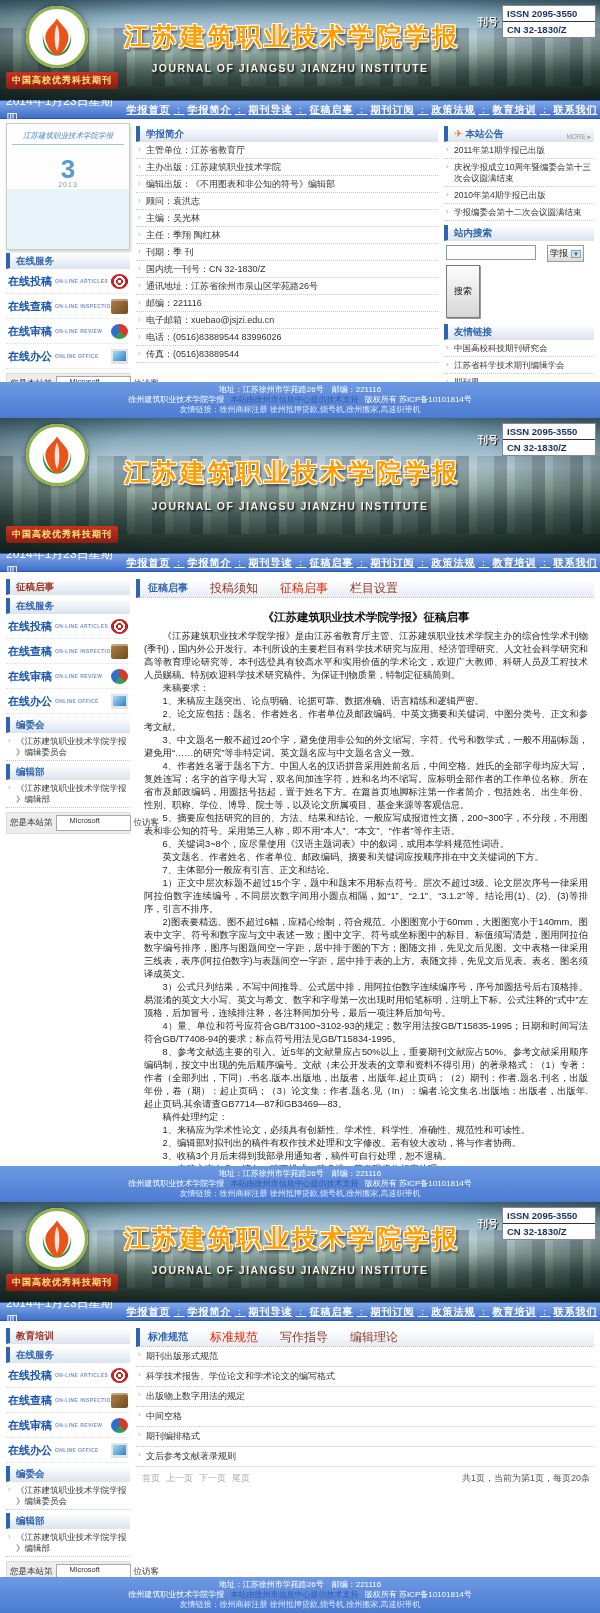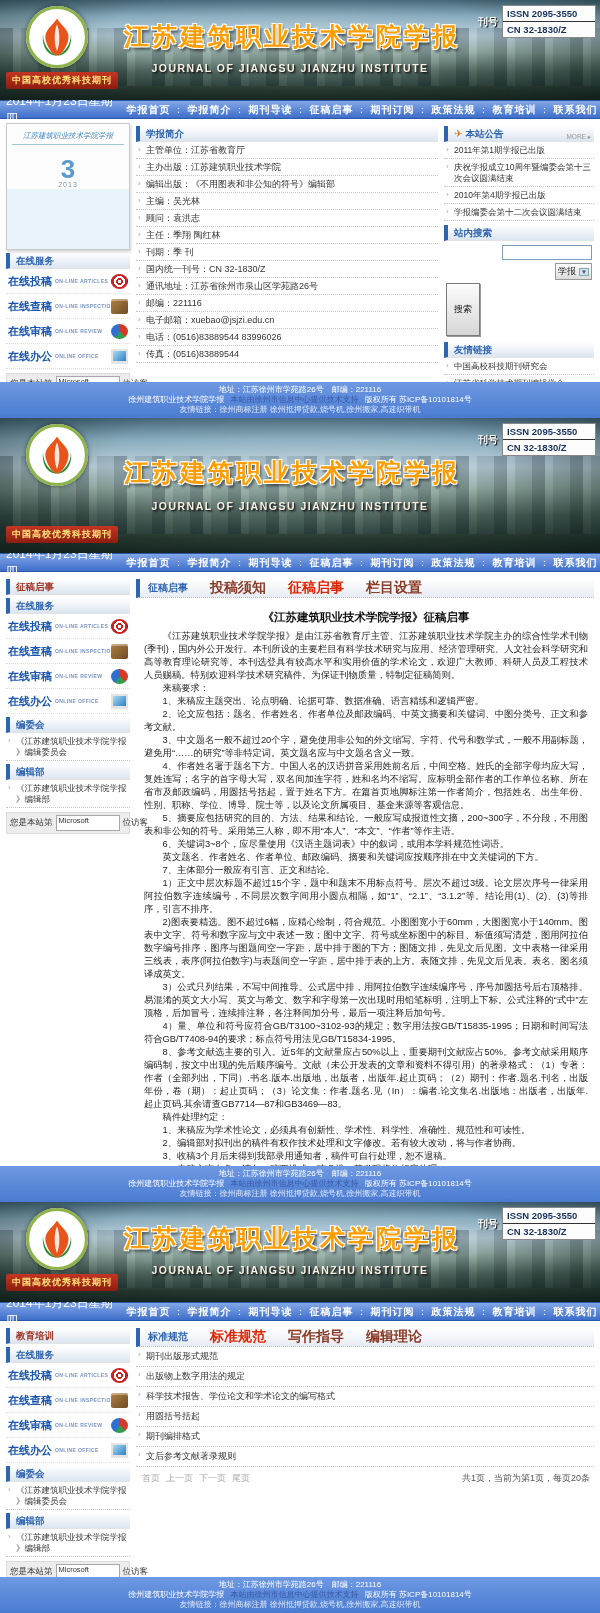--- a/index.html
+++ b/index.html
@@ -27,21 +27,21 @@
   .kanhao-label{color:#fff;font-size:10px;font-weight:bold;margin:10px 4px 0 0;text-shadow:1px 1px 1px #000;}
   .kanhao-box{background:#fdfdfd;border:1px solid #888;width:92px;}
   .kanhao-box div{font-size:9.5px;font-weight:bold;color:#16305e;padding:2px 4px;white-space:nowrap;}
   .kanhao-box div:first-child{border-bottom:1px solid #333;}
 
   
   .navbar{height:17px;background:linear-gradient(#82a7e8,#3e6eca);border-top:1px solid #2c58aa;border-bottom:1px solid #2c58aa;
     display:flex;align-items:center;color:#fff;}
   .nav-date{width:118px;padding-left:6px;font-size:12px;flex:none;}
   .nav-menu{flex:1;text-align:center;font-size:10px;font-weight:bold;letter-spacing:1px;white-space:nowrap;}
-  .nav-item{cursor:pointer;}
+  .nav-item{cursor:pointer;text-decoration:underline;}
   .nav-item + .nav-item::before{content:"：";font-weight:normal;color:#e8f0ff;margin:0 3px;}
 
   
   .content{display:flex;gap:6px;padding:4px 6px 0 6px;align-items:flex-start;}
   .col-left{width:124px;flex:none;}
   .col-mid{flex:1;min-width:0;}
   .col-right{width:150px;flex:none;}
   .col-main{flex:1;min-width:0;}
 
   .box-hd{height:15px;line-height:15px;background:linear-gradient(#ffffff,#dce5f0);border-left:4px solid #2e64b0;
@@ -69,36 +69,36 @@
   .svc-en{color:#7a93c4;font-size:5px;font-weight:bold;margin-left:3px;letter-spacing:.4px;flex:1;white-space:nowrap;overflow:hidden;}
   .svc-icon{width:17px;height:15px;flex:none;}
   .dartboard-icon{border-radius:50%;background:radial-gradient(circle,#fff 0 1.5px,#c22 1.5px 3.5px,#fff 3.5px 5.5px,#c22 5.5px 8px,#71100a 8px);}
   .briefcase-icon{border-radius:2px;background:linear-gradient(135deg,#b08046,#6e4c22);box-shadow:inset 0 2px 0 rgba(255,255,255,.35);}
   .pie-chart-icon{border-radius:50%;background:conic-gradient(#d43a2a 0 130deg,#2e9e4f 130deg 215deg,#2f6fd0 215deg 360deg);}
   .monitor-icon{border:2px solid #e4e4e4;border-bottom-width:3px;background:linear-gradient(135deg,#aadcf5,#2b80c2);box-sizing:border-box;}
 
   
   .visitor{background:#ededed;border:1px solid #dcdcdc;font-size:8.5px;color:#333;display:flex;align-items:center;gap:3px;
     padding:2px 3px;margin-top:4px;white-space:nowrap;}
-  .broken-img{background:#fff;border:1px solid #a8a8a8;font-size:7.5px;color:#333;padding:0 8px 5px 2px;min-width:52px;}
-
-  
-  .search-row{display:flex;gap:3px;padding:4px 2px 2px 2px;align-items:flex-end;flex-direction:column;}
+  .broken-img{background:#fff;border:1px solid #a8a8a8;font-size:7.5px;color:#333;padding:0 8px 5px 13px;min-width:52px;}
+
+  
+  .search-row{display:flex;gap:11px;padding:4px 2px 2px 2px;align-items:flex-start;}
   .search-input{width:84px;height:13px;border:1px solid #7f9db9;font-size:9px;padding:0 2px;}
   .search-select{border:1px solid #9a9a9a;background:linear-gradient(#fff,#dcdcdc);font-size:9px;color:#222;
     padding:1px 2px;display:flex;align-items:center;gap:3px;cursor:pointer;}
   .caret{font-size:6px;color:#456;background:#cfe0f2;border:1px solid #8aa;padding:0 1px;}
   .search-btn{border:1px solid #7b7b7b;background:linear-gradient(#fdfdfd,#d6d6d6);font-size:9px;color:#111;
     padding:19px 7px;margin:1px 0 3px 2px;box-shadow:1px 1px 0 #999;cursor:pointer;font-family:inherit;}
 
   
   .tabbar{display:flex;align-items:center;gap:22px;height:18px;background:linear-gradient(#ffffff,#e7ecf3);
     border-left:4px solid #2e64b0;border-bottom:1px dotted #b8b8b8;padding-left:8px;margin-top:3px;}
   .tab-section{color:#2e64b0;font-weight:bold;font-size:10px;white-space:nowrap;}
-  .tab{color:#8b3a26;font-weight:bold;font-size:14px;white-space:nowrap;cursor:pointer;}
+  .tab{color:#8b3a26;font-weight:normal;font-size:12px;white-space:nowrap;cursor:pointer;}
   .tab.active{color:#e02500;}
   .article{padding:4px 6px 0 8px;}
   .article-title{text-align:center;font-weight:bold;font-size:11.5px;color:#101010;margin:8px 0 5px 0;}
   .para{margin:0;font-size:9.3px;line-height:13px;color:#1e1e1e;text-align:justify;text-indent:2em;}
   .signature{text-align:right;font-size:9.5px;color:#1e1e1e;padding:16px 56px 0 0;}
 
   
   .doc-list .dotrow{padding:4px 2px 4px 10px;}
   .pagination{display:flex;justify-content:space-between;align-items:center;font-size:9px;padding:5px 4px 0 6px;}
   .pg-links{color:#aaa;display:flex;gap:6px;align-items:flex-end;}
@@ -185,23 +185,23 @@
 
     <div class="col-mid">
       <div class="box-hd">学报简介</div>
       <div>
         <div class="dotrow">主管单位：江苏省教育厅</div>
 
         <div class="dotrow">主办出版：江苏建筑职业技术学院</div>
 
         <div class="dotrow">编辑出版：《不用图表和非公知的符号》编辑部</div>
 
+        <div class="dotrow">顾问：袁洪志</div>
+
         <div class="dotrow">主编：吴光林</div>
-
-        <div class="dotrow">顾问：袁洪志</div>
 
         <div class="dotrow">主任：季翔 陶红林</div>
 
         <div class="dotrow">刊期：季 刊</div>
 
         <div class="dotrow">国内统一刊号：CN 32-1830/Z</div>
 
 
         <div class="dotrow">通讯地址：江苏省徐州市泉山区学苑路26号</div>
 
@@ -476,25 +476,25 @@
     <div class="col-main">
       <div class="tabbar">
         <span class="tab-section">标准规范</span>
         <span class="tab active">标准规范</span>
         <span class="tab">写作指导</span>
         <span class="tab">编辑理论</span>
       </div>
       <div class="doc-list">
         <div class="dotrow">期刊出版形式规范</div>
 
+        <div class="dotrow">科学技术报告、学位论文和学术论文的编写格式</div>
+
         <div class="dotrow">出版物上数字用法的规定</div>
 
-        <div class="dotrow">科学技术报告、学位论文和学术论文的编写格式</div>
-
-        <div class="dotrow">用圆括号括起</div>
+        <div class="dotrow">中间空格</div>
 
         <div class="dotrow">期刊编排格式</div>
 
         <div class="dotrow">文后参考文献著录规则</div>
       </div>
       <div class="pagination">
         <span class="pg-links">
           <span>首页</span>
 
           <span>上一页</span>

